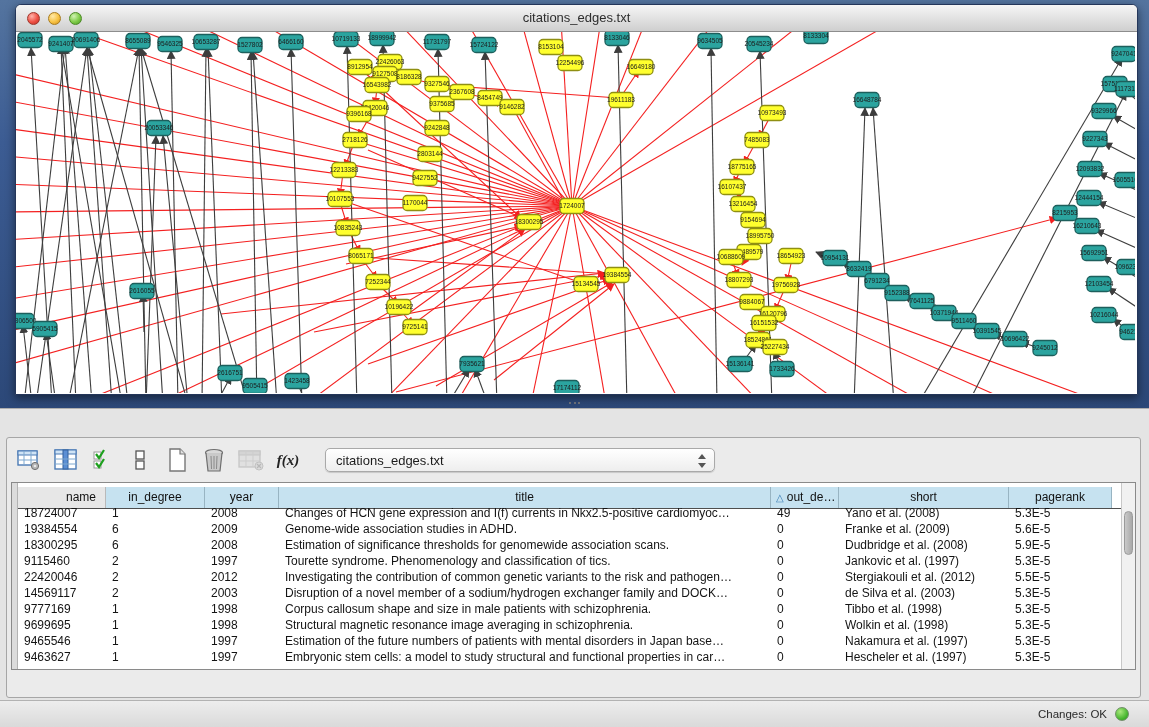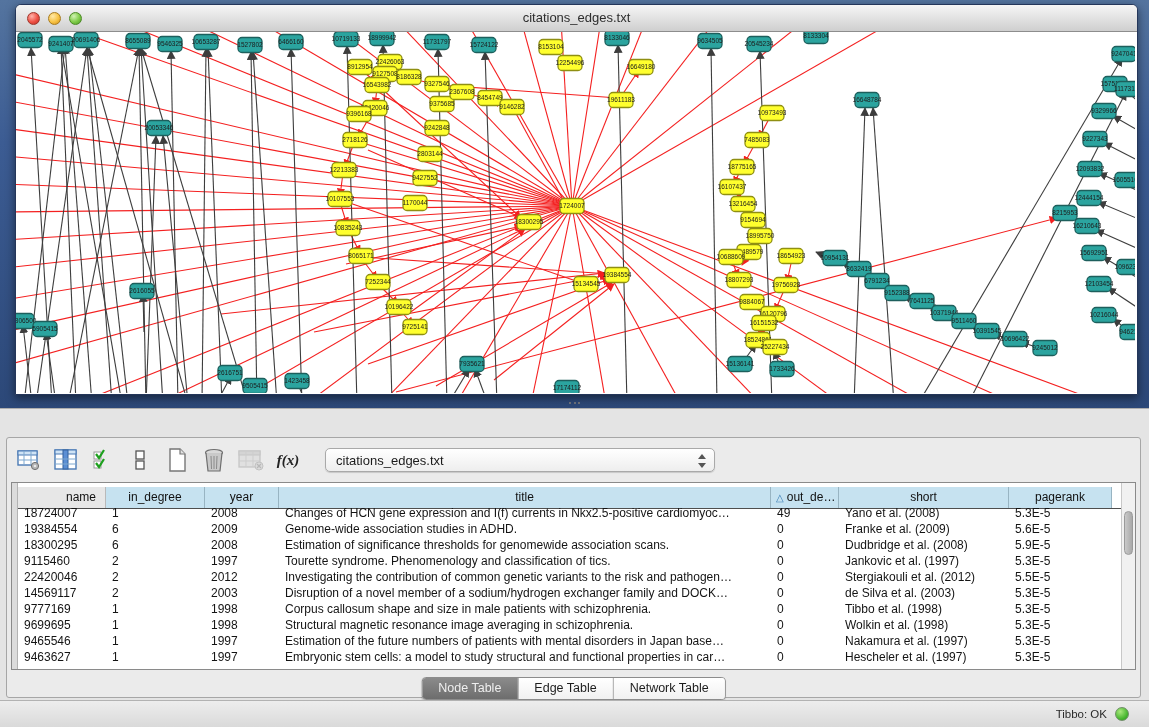--- a/index.html
+++ b/index.html
@@ -541,24 +541,19 @@
           <div class="tr"><div class="td" style="width: 88px;">14569117</div><div class="td" style="width: 99px;">2</div><div class="td" style="width: 74px;">2003</div><div class="td" style="width: 492px;">Disruption of a novel member of a sodium/hydrogen exchanger family and DOCK…</div><div class="td" style="width: 68px;">0</div><div class="td" style="width: 170px;">de Silva et al. (2003)</div><div class="td" style="width: 103px;">5.3E-5</div></div>
           <div class="tr"><div class="td" style="width: 88px;">9777169</div><div class="td" style="width: 99px;">1</div><div class="td" style="width: 74px;">1998</div><div class="td" style="width: 492px;">Corpus callosum shape and size in male patients with schizophrenia.</div><div class="td" style="width: 68px;">0</div><div class="td" style="width: 170px;">Tibbo et al. (1998)</div><div class="td" style="width: 103px;">5.3E-5</div></div>
           <div class="tr"><div class="td" style="width: 88px;">9699695</div><div class="td" style="width: 99px;">1</div><div class="td" style="width: 74px;">1998</div><div class="td" style="width: 492px;">Structural magnetic resonance image averaging in schizophrenia.</div><div class="td" style="width: 68px;">0</div><div class="td" style="width: 170px;">Wolkin et al. (1998)</div><div class="td" style="width: 103px;">5.3E-5</div></div>
           <div class="tr"><div class="td" style="width: 88px;">9465546</div><div class="td" style="width: 99px;">1</div><div class="td" style="width: 74px;">1997</div><div class="td" style="width: 492px;">Estimation of the future numbers of patients with mental disorders in Japan base…</div><div class="td" style="width: 68px;">0</div><div class="td" style="width: 170px;">Nakamura et al. (1997)</div><div class="td" style="width: 103px;">5.3E-5</div></div>
           <div class="tr"><div class="td" style="width: 88px;">9463627</div><div class="td" style="width: 99px;">1</div><div class="td" style="width: 74px;">1997</div><div class="td" style="width: 492px;">Embryonic stem cells: a model to study structural and functional properties in car…</div><div class="td" style="width: 68px;">0</div><div class="td" style="width: 170px;">Hescheler et al. (1997)</div><div class="td" style="width: 103px;">5.3E-5</div></div>
         </div>
       <div class="vscroll">
         <div class="vthumb"></div>
       </div>
     </div>
-    <div class="tabs" id="tabs">
-        <div class="tab active">Node Table</div>
-        <div class="tab">Edge Table</div>
-        <div class="tab">Network Table</div>
-      </div>
   </div>
 </div>
 
 <div class="statusbar">
-  <span class="mem-label">Tibbo: OK</span>
+  <span class="mem-label">Changes: OK</span>
   <span class="memdot"></span>
 </div>
 
 </body></html>

